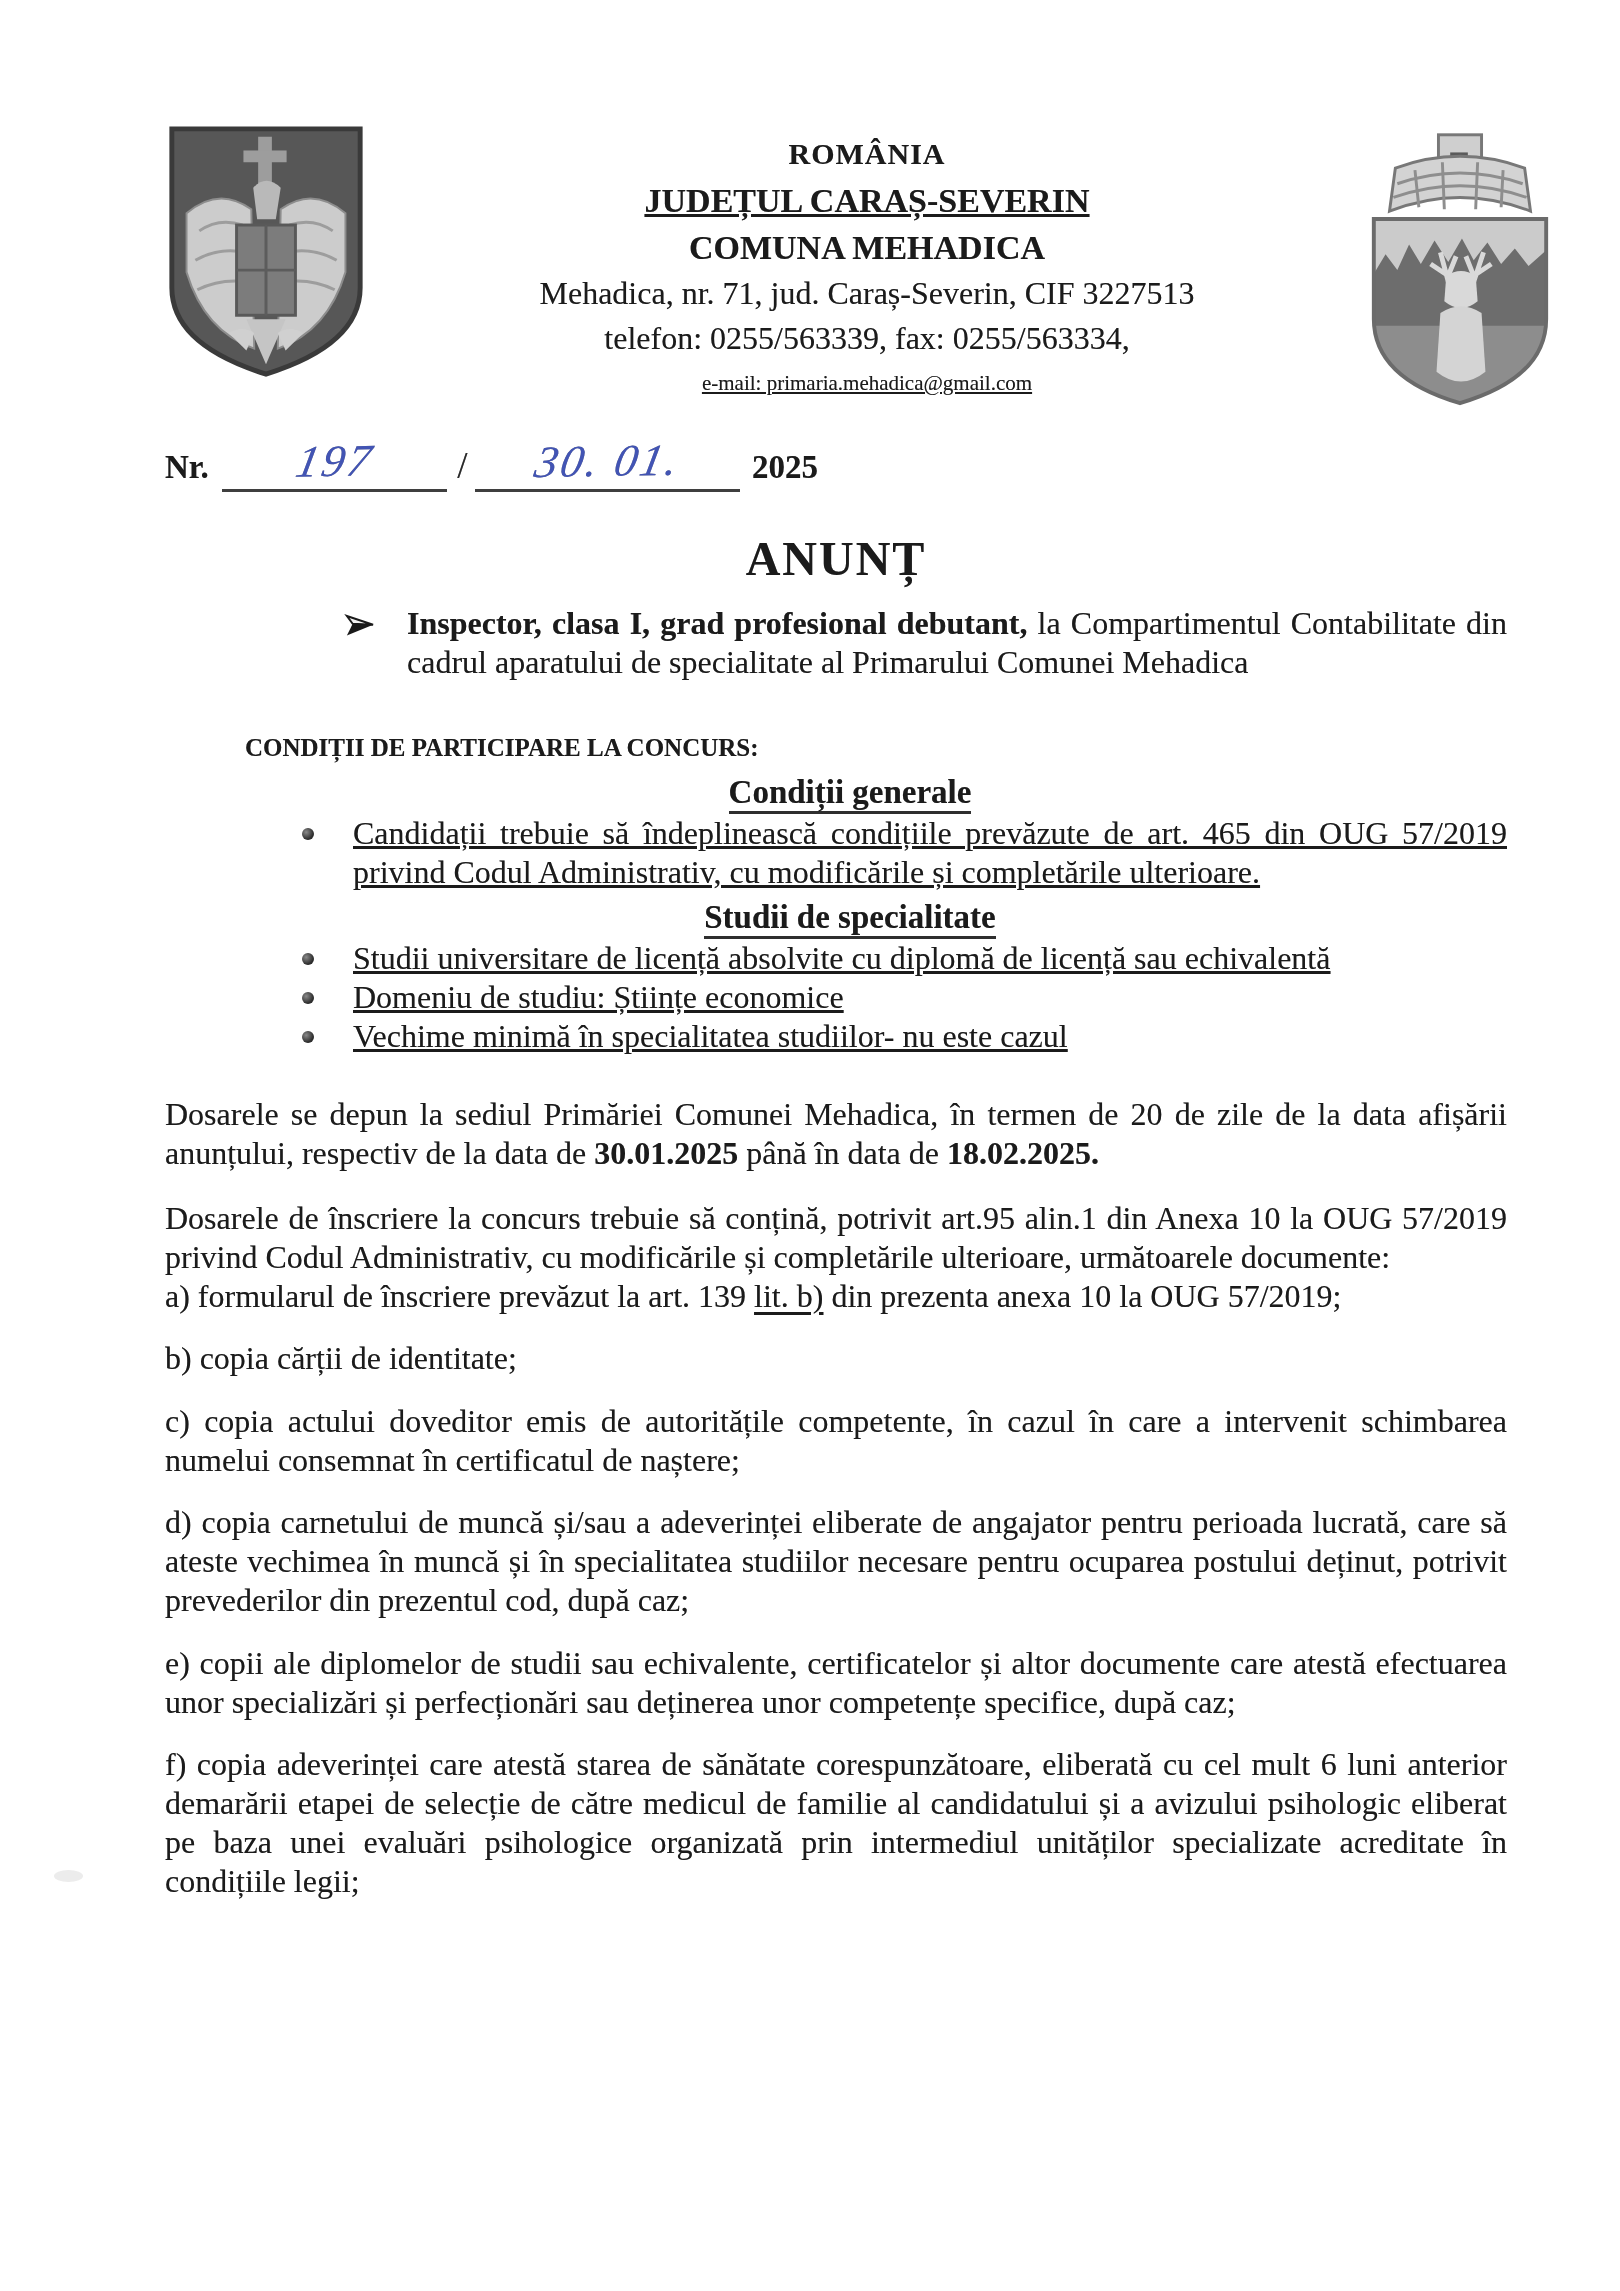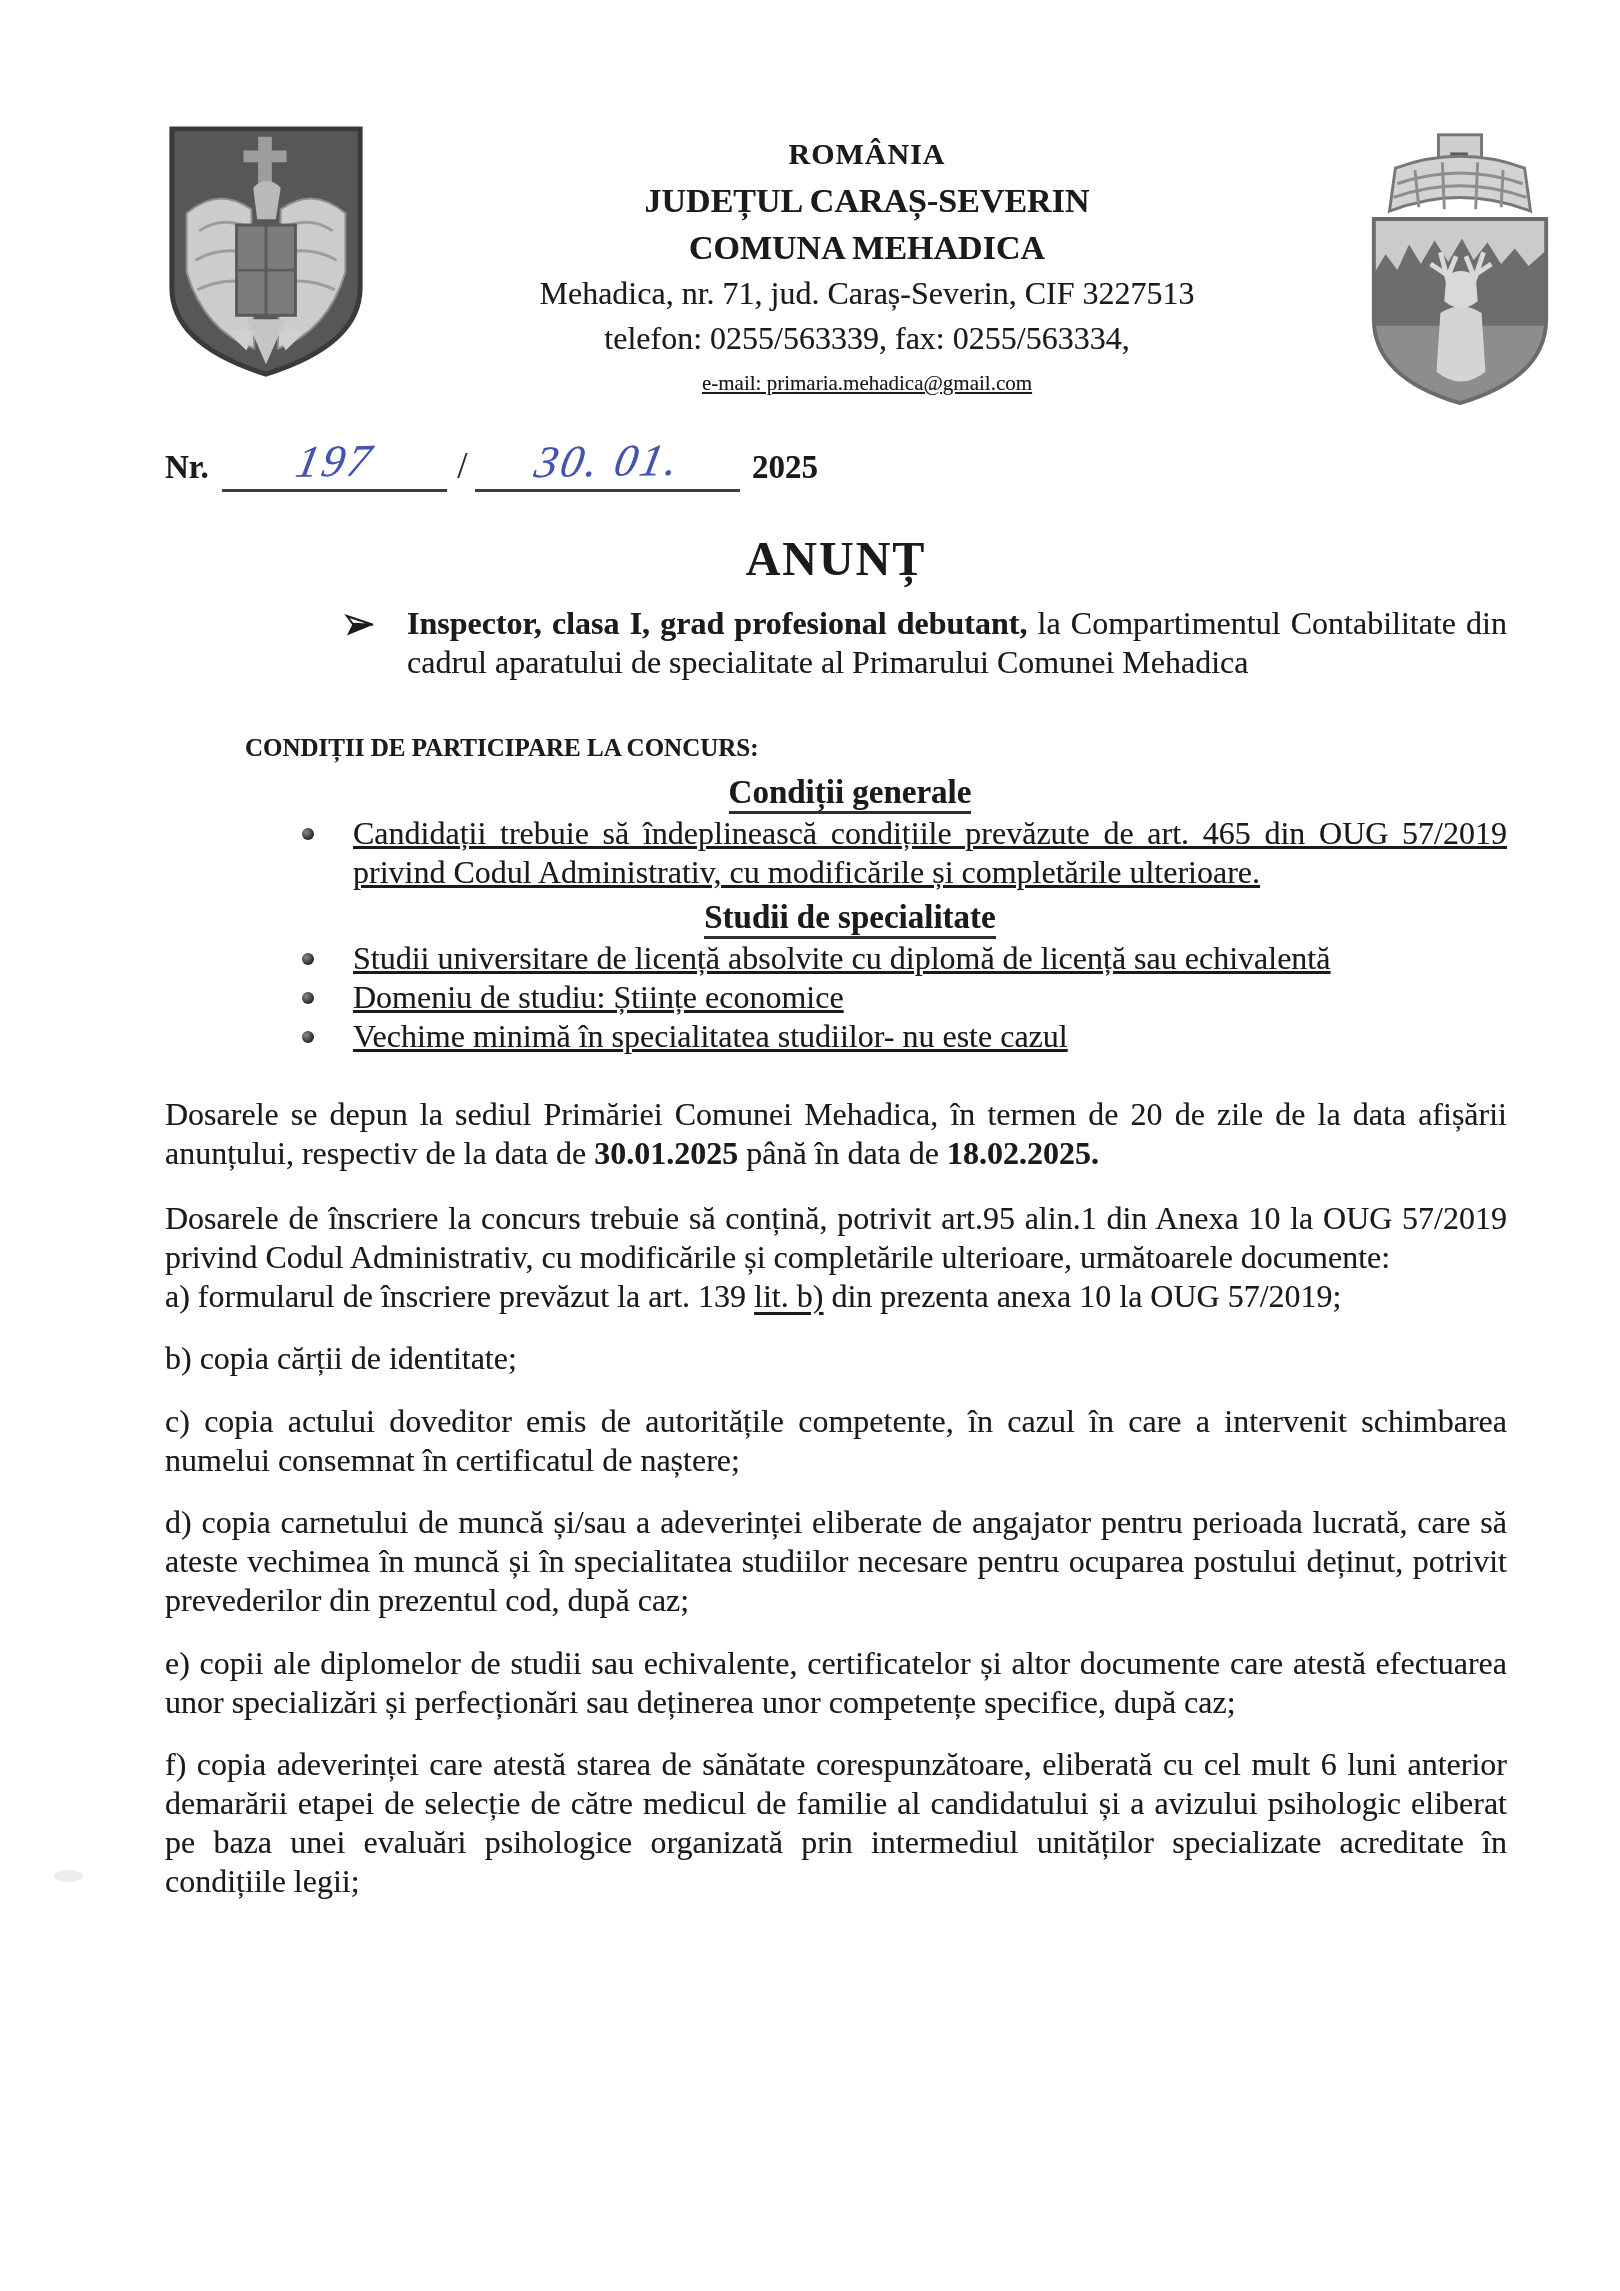--- a/index.html
+++ b/index.html
@@ -17,21 +17,21 @@
 
   
   .crest { position:absolute; }
   .crest-left  { left:160px; top:123px; }
   .crest-right { left:1364px; top:125px; }
   .header-text {
     position:absolute; left:372px; top:131px; width:990px;
     text-align:center;
   }
   .h-country  { font-size:30px; font-weight:bold; line-height:46px; letter-spacing:1px; }
-  .h-county   { font-size:34px; font-weight:bold; line-height:47px; }
+  .h-county   { font-size:34px; font-weight:bold; line-height:47px;text-decoration:underline; }
   .h-commune  { font-size:34px; font-weight:bold; line-height:47px; }
   .h-address  { font-size:32px; line-height:45px; }
   .h-phone    { font-size:32px; line-height:45px; }
   .h-email    { font-size:21px; line-height:45px;text-decoration:underline; }
 
   
   .nr-line { font-size:33px; height:55px; white-space:nowrap; }
   .nr-label { font-weight:bold; }
   .hw-slot {
     display:inline-block; text-align:center;

